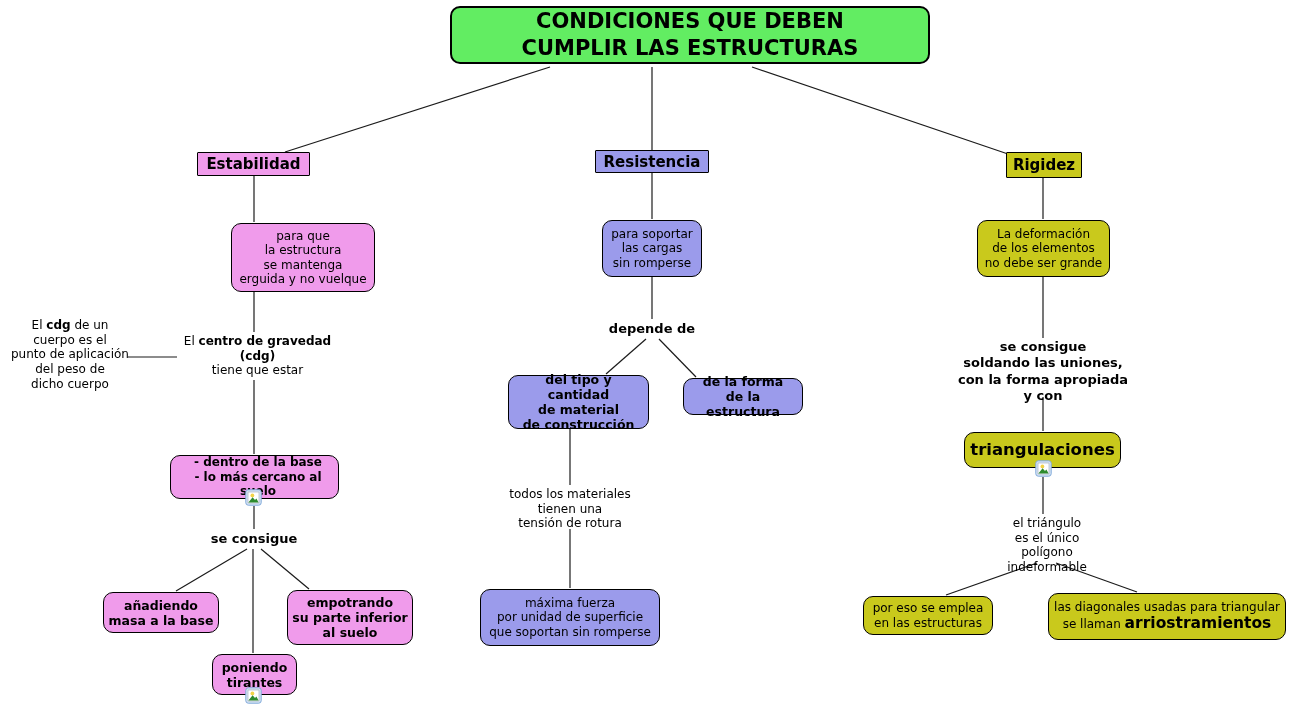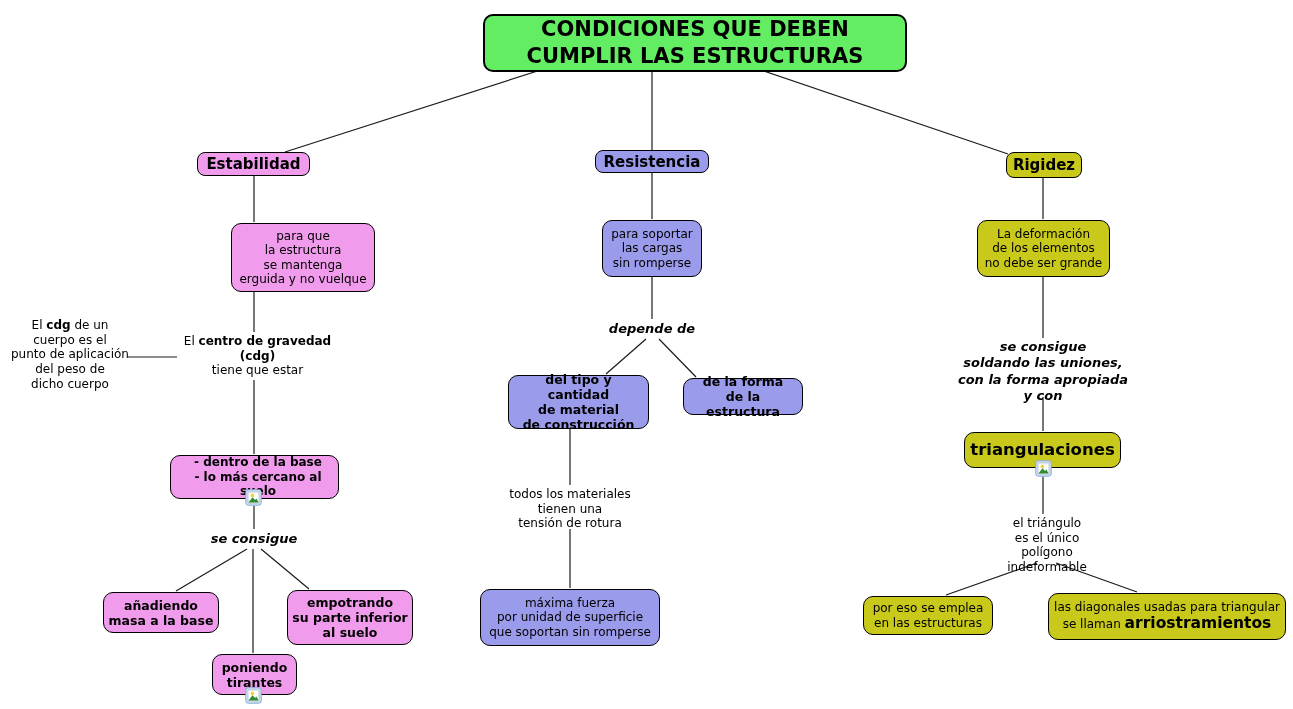--- a/index.html
+++ b/index.html
@@ -10,28 +10,28 @@
   #wires{position:absolute;left:0;top:0;width:1293px;height:709px;}
   .node{
     position:absolute;box-sizing:border-box;display:flex;align-items:center;justify-content:center;
     text-align:center;white-space:pre-line;border:1.4px solid #000;border-radius:10px;
     font-size:12px;line-height:1.2;padding:2px 4px;
   }
   .pink{background:#F09BEB;}
   .purple{background:#9B9BEB;}
   .yellow{background:#C9C91C;}
   .green{background:#62ED62;}
-  .label-node{font-weight:bold;font-size:15px;border-radius:8px;padding:0 4px;}
+  .label-node{font-weight:bold;font-size:15px;border-radius:1px;padding:0 4px;}
   .bold-node{font-weight:bold;font-size:12.5px;}
   .title-node{font-weight:bold;font-size:21px;line-height:1.3;border-width:2px;}
   .freetext{
     position:absolute;box-sizing:border-box;text-align:center;white-space:pre-line;
     font-size:12px;line-height:1.22;
   }
-  .freetext.bold{font-weight:bold;font-size:13px;line-height:1.25;font-style:italic;}
+  .freetext.bold{font-weight:bold;font-size:13px;line-height:1.25;}
   .inner{white-space:pre-line;}
   .left-align{justify-content:flex-start;text-align:center;padding-left:11px;font-weight:bold;}
   .big-node{font-weight:bold;font-size:16.5px;}
   .arrio{font-weight:bold;font-size:15.5px;}
   .icon-wrap{position:absolute;width:17px;height:17px;display:block;cursor:pointer;}
   .icon-wrap svg{display:block;}
   b{font-weight:bold;}
 </style>
 </head>
 <body>
@@ -57,21 +57,21 @@
     <line x1="570" y1="429" x2="570" y2="485"></line>
     <line x1="570" y1="529" x2="570" y2="588"></line>
     <line x1="1043" y1="178" x2="1043" y2="219"></line>
     <line x1="1043" y1="277" x2="1043" y2="338"></line>
     <line x1="1043" y1="397" x2="1043" y2="431"></line>
     <line x1="1043" y1="477" x2="1043" y2="514"></line>
     <line x1="1037" y1="563" x2="946" y2="595"></line>
     <line x1="1056" y1="563" x2="1137" y2="592"></line>
   </svg>
 
-  <div class="node green title-node" style="left:450px;top:14px;width:424px;height:58px;margin-left:33px;">CONDICIONES QUE DEBEN
+  <div class="node green title-node" style="left:450px;top:6px;width:480px;height:58px;">CONDICIONES QUE DEBEN
 CUMPLIR LAS ESTRUCTURAS</div>
 
   <div class="node pink label-node" style="left:197px;top:152px;width:113px;height:24px;">Estabilidad</div>
 
   <div class="node pink" style="left:183px;top:223px;width:144px;height:69px;margin-left:48px;">para que
 la estructura
 se mantenga
 erguida y no vuelque</div>
 
   <div class="freetext" style="left:175px;top:334px;width:165px;"><span class="inner"><span>El </span><b>centro de gravedad

